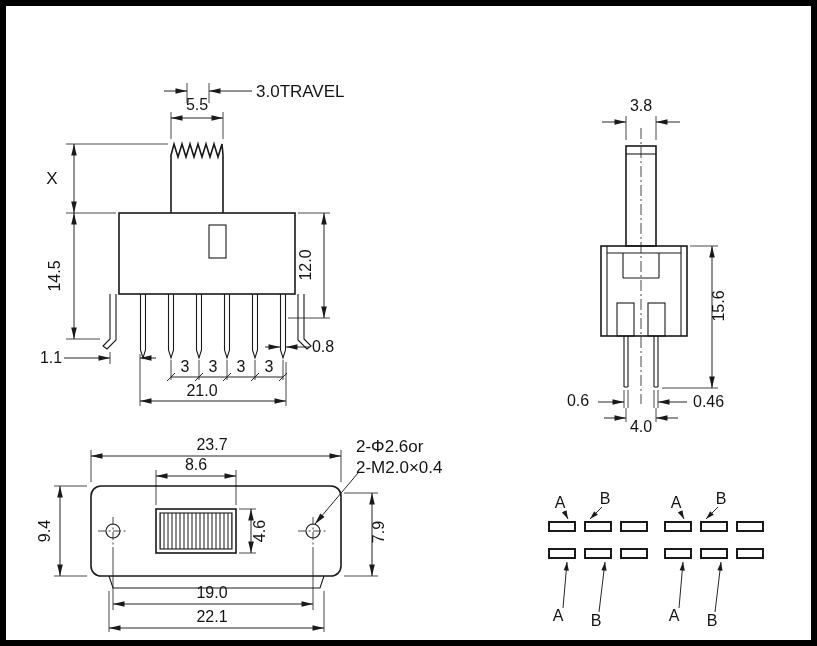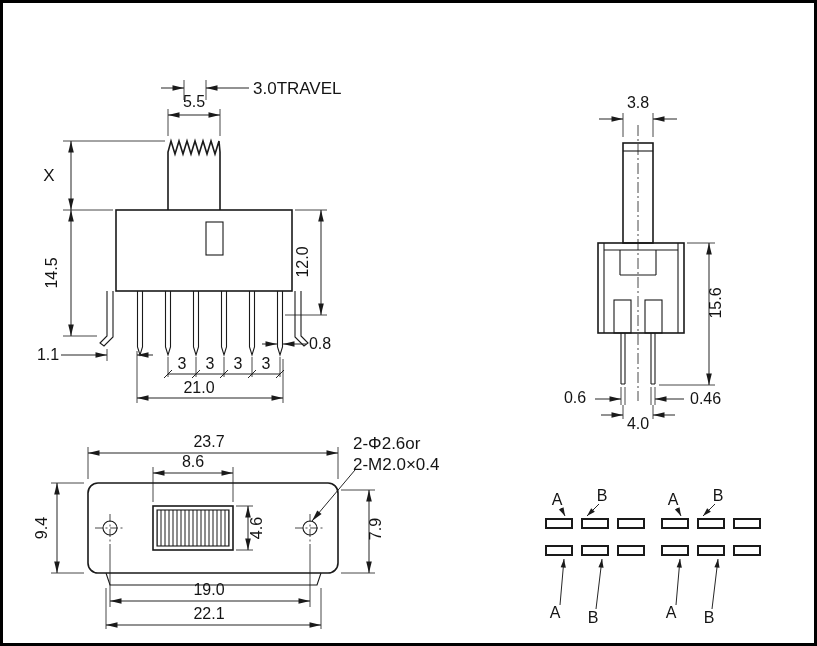--- a/index.html
+++ b/index.html
@@ -1,18 +1,18 @@
 <!DOCTYPE html>
 <html><head>
 <meta charset="utf-8">
 <style>
   html,body{margin:0;padding:0;background:#ffffff;}
   .canvas{
     position:relative;width:817px;height:646px;background:#ffffff;
-    border:3px solid #000000;box-sizing:border-box;
+    border:6px solid #000000;box-sizing:border-box;
     font-family:"Liberation Sans","DejaVu Sans",sans-serif;
   }
   svg{position:absolute;left:0;top:0;}
   svg text{fill:#141414;font-family:"Liberation Sans","DejaVu Sans",sans-serif;}
   .obj {stroke:#1a1a1a;stroke-width:1.6;fill:none;stroke-linejoin:miter;}
   .obj2{stroke:#1a1a1a;stroke-width:1.1;fill:none;}
   .dim {stroke:#1a1a1a;stroke-width:0.95;fill:none;}
   .ext {stroke:#1a1a1a;stroke-width:0.8;fill:none;}
   .cl  {stroke:#1a1a1a;stroke-width:0.8;fill:none;stroke-dasharray:11 3 2 3;}
   .cl2 {stroke:#1a1a1a;stroke-width:0.8;fill:none;stroke-dasharray:8 2.5 2 2.5;}

